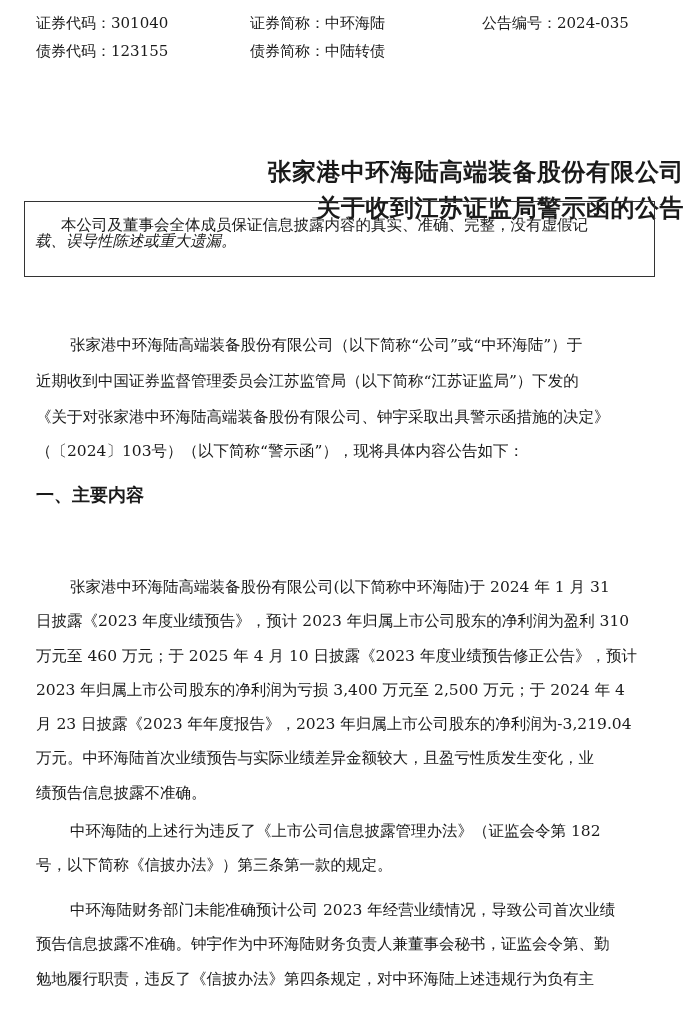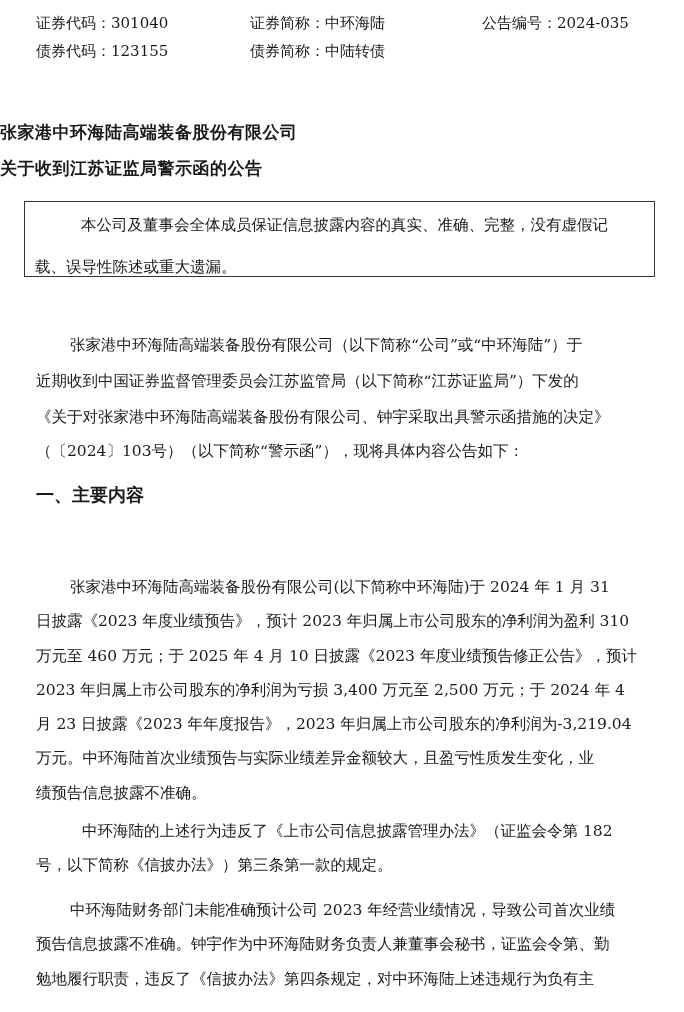--- a/index.html
+++ b/index.html
@@ -30,26 +30,27 @@
     }
     .meta-cell {
       position: absolute;
       top: 0;
       white-space: nowrap;
     }
     .title {
       position: absolute;
       left: 0;
       width: 684px;
-      text-align: left;
+      text-align: right;
       font-family: "DejaVu Sans", "Liberation Sans", sans-serif;
       font-weight: bold;
-      font-size: 17px;
+      font-size: 24px;
       line-height: 24px;
       letter-spacing: 0.5px;
+      margin-top: 40px;
     }
     .notice-box {
       position: absolute;
       left: 24px;
       top: 201px;
       width: 631px;
       height: 76px;
       border: 1.5px solid #333;
       box-sizing: border-box;
     }
@@ -88,22 +89,22 @@
   </div>
   <div class="meta-row" style="top:42px;">
     <span class="meta-cell" style="left:0;">债券代码：123155</span>
     <span class="meta-cell" style="left:214px;">债券简称：中陆转债</span>
   </div>
 
   <div class="title" style="top:120px;">张家港中环海陆高端装备股份有限公司</div>
   <div class="title" style="top:156px;">关于收到江苏证监局警示函的公告</div>
 
   <div class="notice-box">
-    <div class="notice-line" style="left:56px; top:14px;">本公司及董事会全体成员保证信息披露内容的真实、准确、完整，没有虚假记</div>
-    <div class="notice-line" style="left:10px; top:56px;">载、误导性陈述或重大遗漏。</div>
+    <div class="notice-line" style="left:36px; top:14px;">本公司及董事会全体成员保证信息披露内容的真实、准确、完整，没有虚假记</div>
+    <div class="notice-line" style="left:10px; top:30px;font-style:italic;">载、误导性陈述或重大遗漏。</div>
   </div>
 
   <div>
     <div class="line" style="left:70px; top:336px;">张家港中环海陆高端装备股份有限公司（以下简称“公司”或“中环海陆”）于</div>
     <div class="line" style="left:36px; top:372px;">近期收到中国证券监督管理委员会江苏监管局（以下简称“江苏证监局”）下发的</div>
     <div class="line" style="left:36px; top:408px;">《关于对张家港中环海陆高端装备股份有限公司、钟宇采取出具警示函措施的决定》</div>
     <div class="line" style="left:36px; top:442px;">（〔2024〕103号）（以下简称“警示函”），现将具体内容公告如下：</div>
   </div>
 
   <div class="heading">一、主要内容</div>
@@ -113,21 +114,21 @@
     <div class="line" style="left:70px; top:578px;">张家港中环海陆高端装备股份有限公司(以下简称中环海陆)于 2024 年 1 月 31</div>
     <div class="line" style="left:36px; top:612px;">日披露《2023 年度业绩预告》，预计 2023 年归属上市公司股东的净利润为盈利 310</div>
     <div class="line" style="left:36px; top:647px;">万元至 460 万元；于 2025 年 4 月 10 日披露《2023 年度业绩预告修正公告》，预计</div>
     <div class="line" style="left:36px; top:681px;">2023 年归属上市公司股东的净利润为亏损 3,400 万元至 2,500 万元；于 2024 年 4</div>
     <div class="line" style="left:36px; top:715px;">月 23 日披露《2023 年年度报告》，2023 年归属上市公司股东的净利润为-3,219.04</div>
     <div class="line" style="left:36px; top:749px;">万元。中环海陆首次业绩预告与实际业绩差异金额较大，且盈亏性质发生变化，业</div>
     <div class="line" style="left:36px; top:784px;">绩预告信息披露不准确。</div>
   </div>
 
   <div>
-    <div class="line" style="left:70px; top:822px;margin-left:12px;">中环海陆的上述行为违反了《上市公司信息披露管理办法》（证监会令第 182</div>
+    <div class="line" style="left:70px; top:822px;">中环海陆的上述行为违反了《上市公司信息披露管理办法》（证监会令第 182</div>
     <div class="line" style="left:36px; top:856px;">号，以下简称《信披办法》）第三条第一款的规定。</div>
   </div>
 
   <div>
     <div class="line" style="left:70px; top:901px;text-align:center;">中环海陆财务部门未能准确预计公司 2023 年经营业绩情况，导致公司首次业绩</div>
     <div class="line" style="left:36px; top:935px;">预告信息披露不准确。钟宇作为中环海陆财务负责人兼董事会秘书，证监会令第、勤</div>
     <div class="line" style="left:36px; top:970px;">勉地履行职责，违反了《信披办法》第四条规定，对中环海陆上述违规行为负有主</div>
   </div>
 
 </div>

